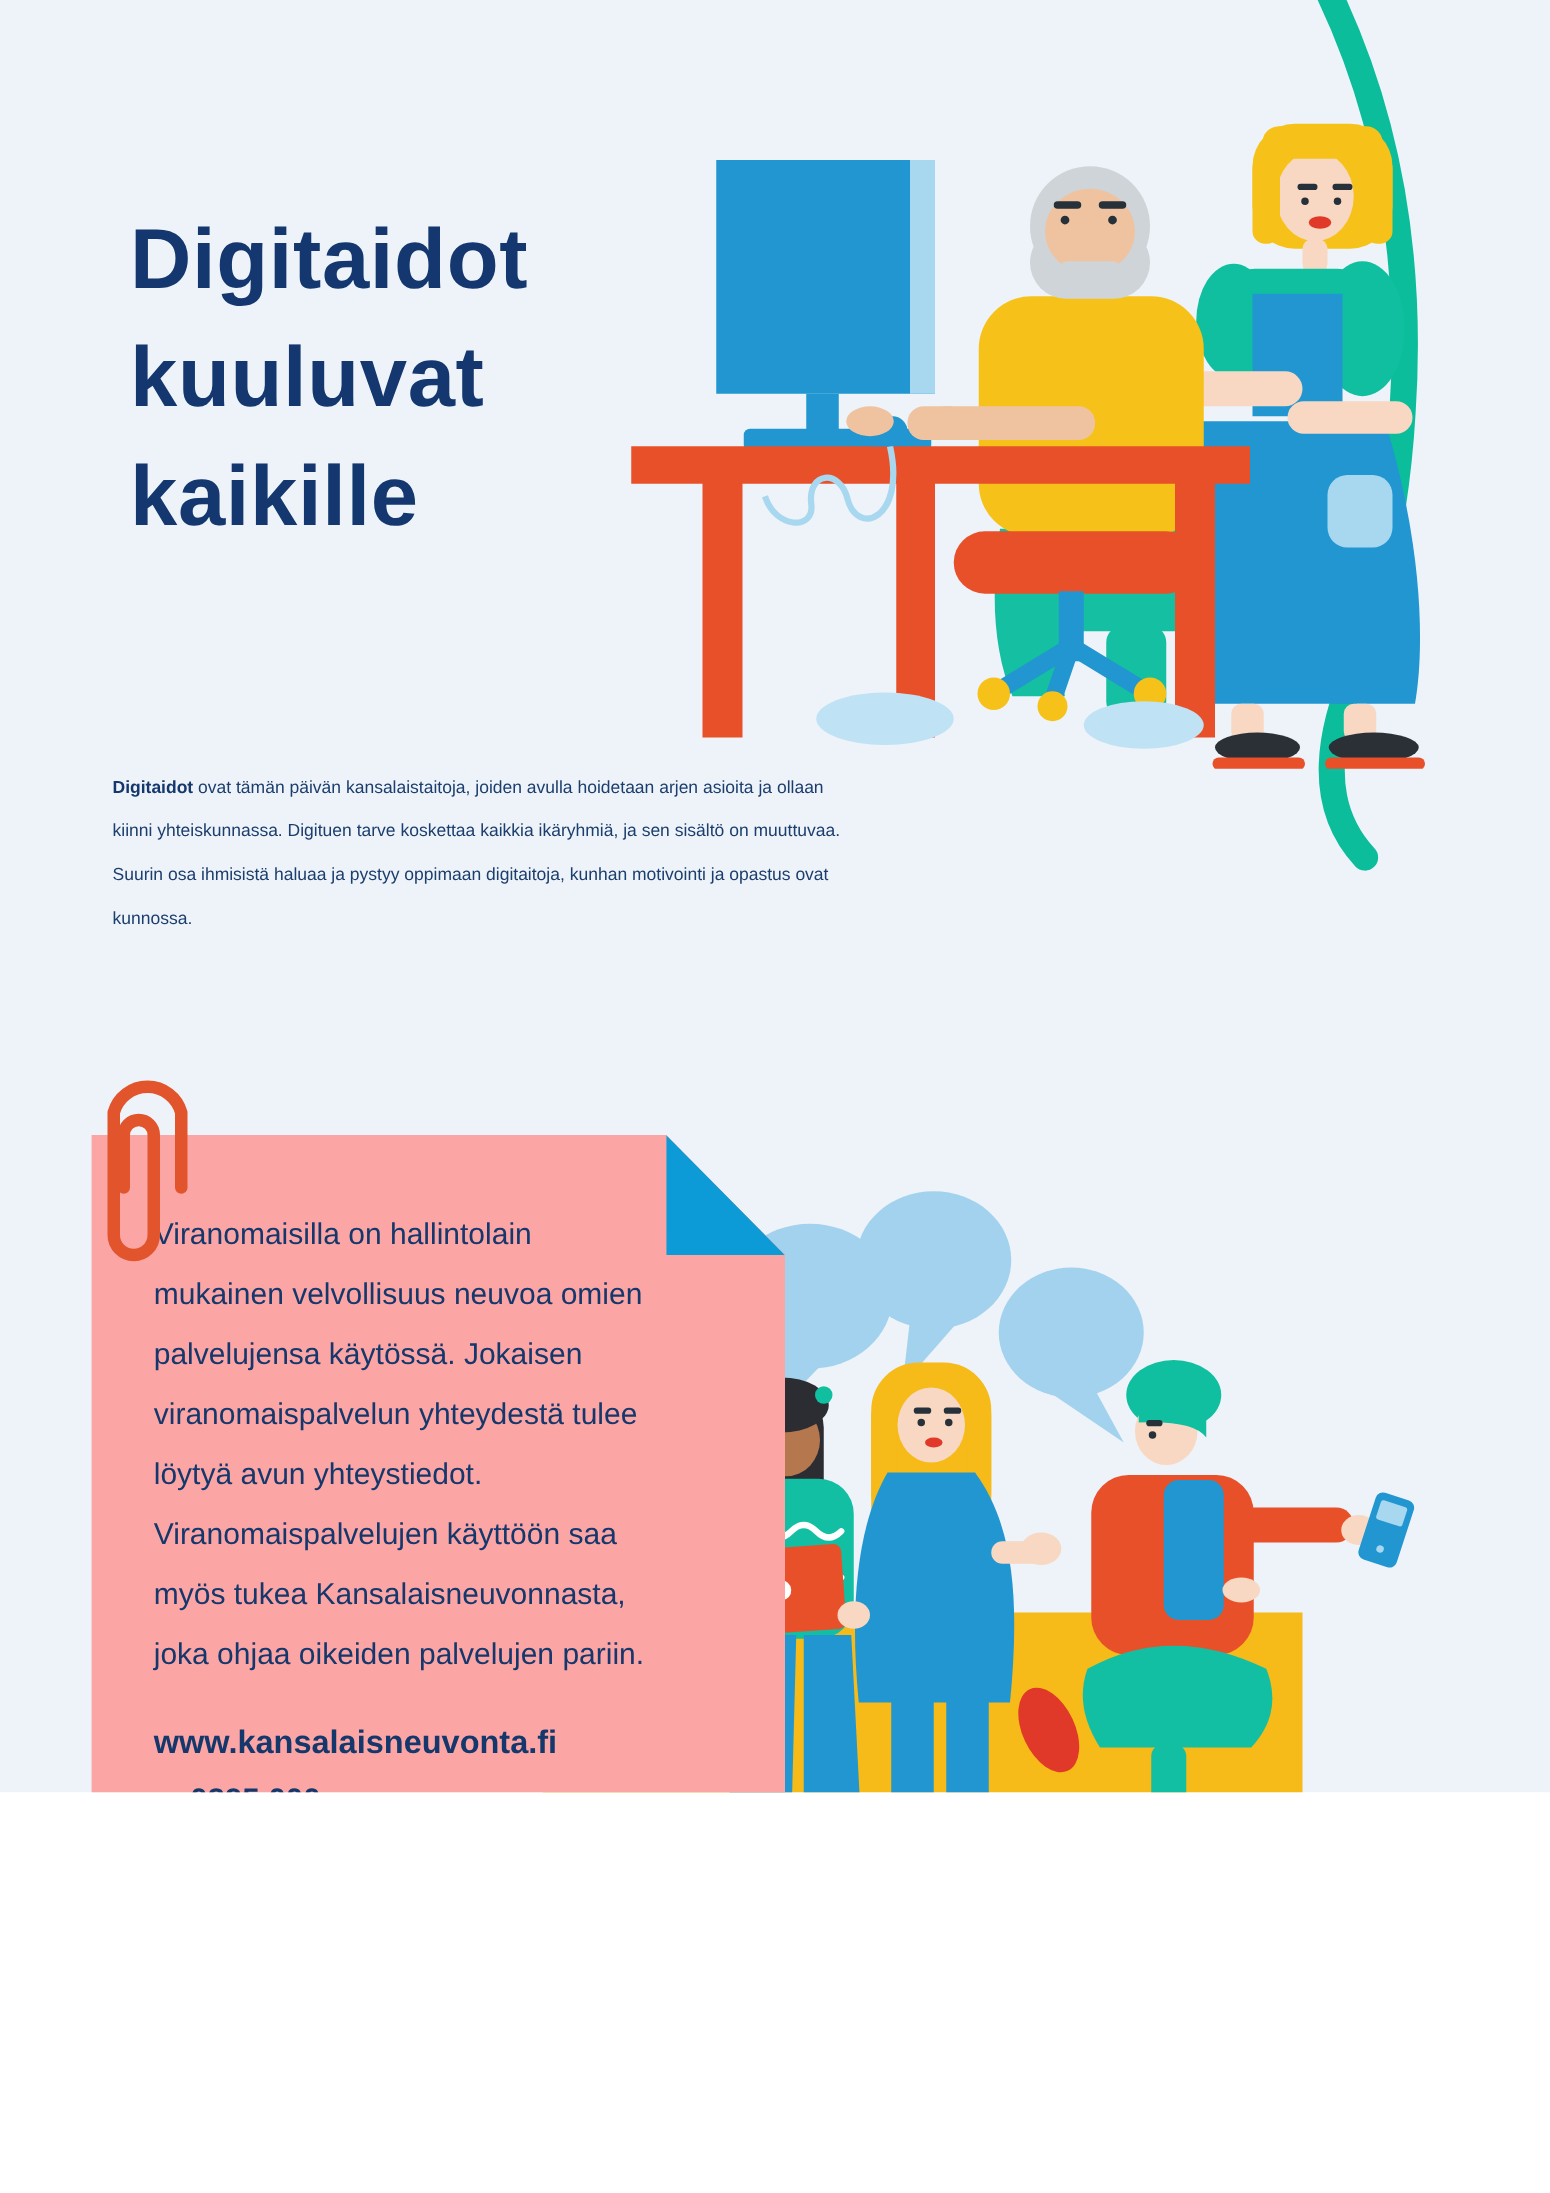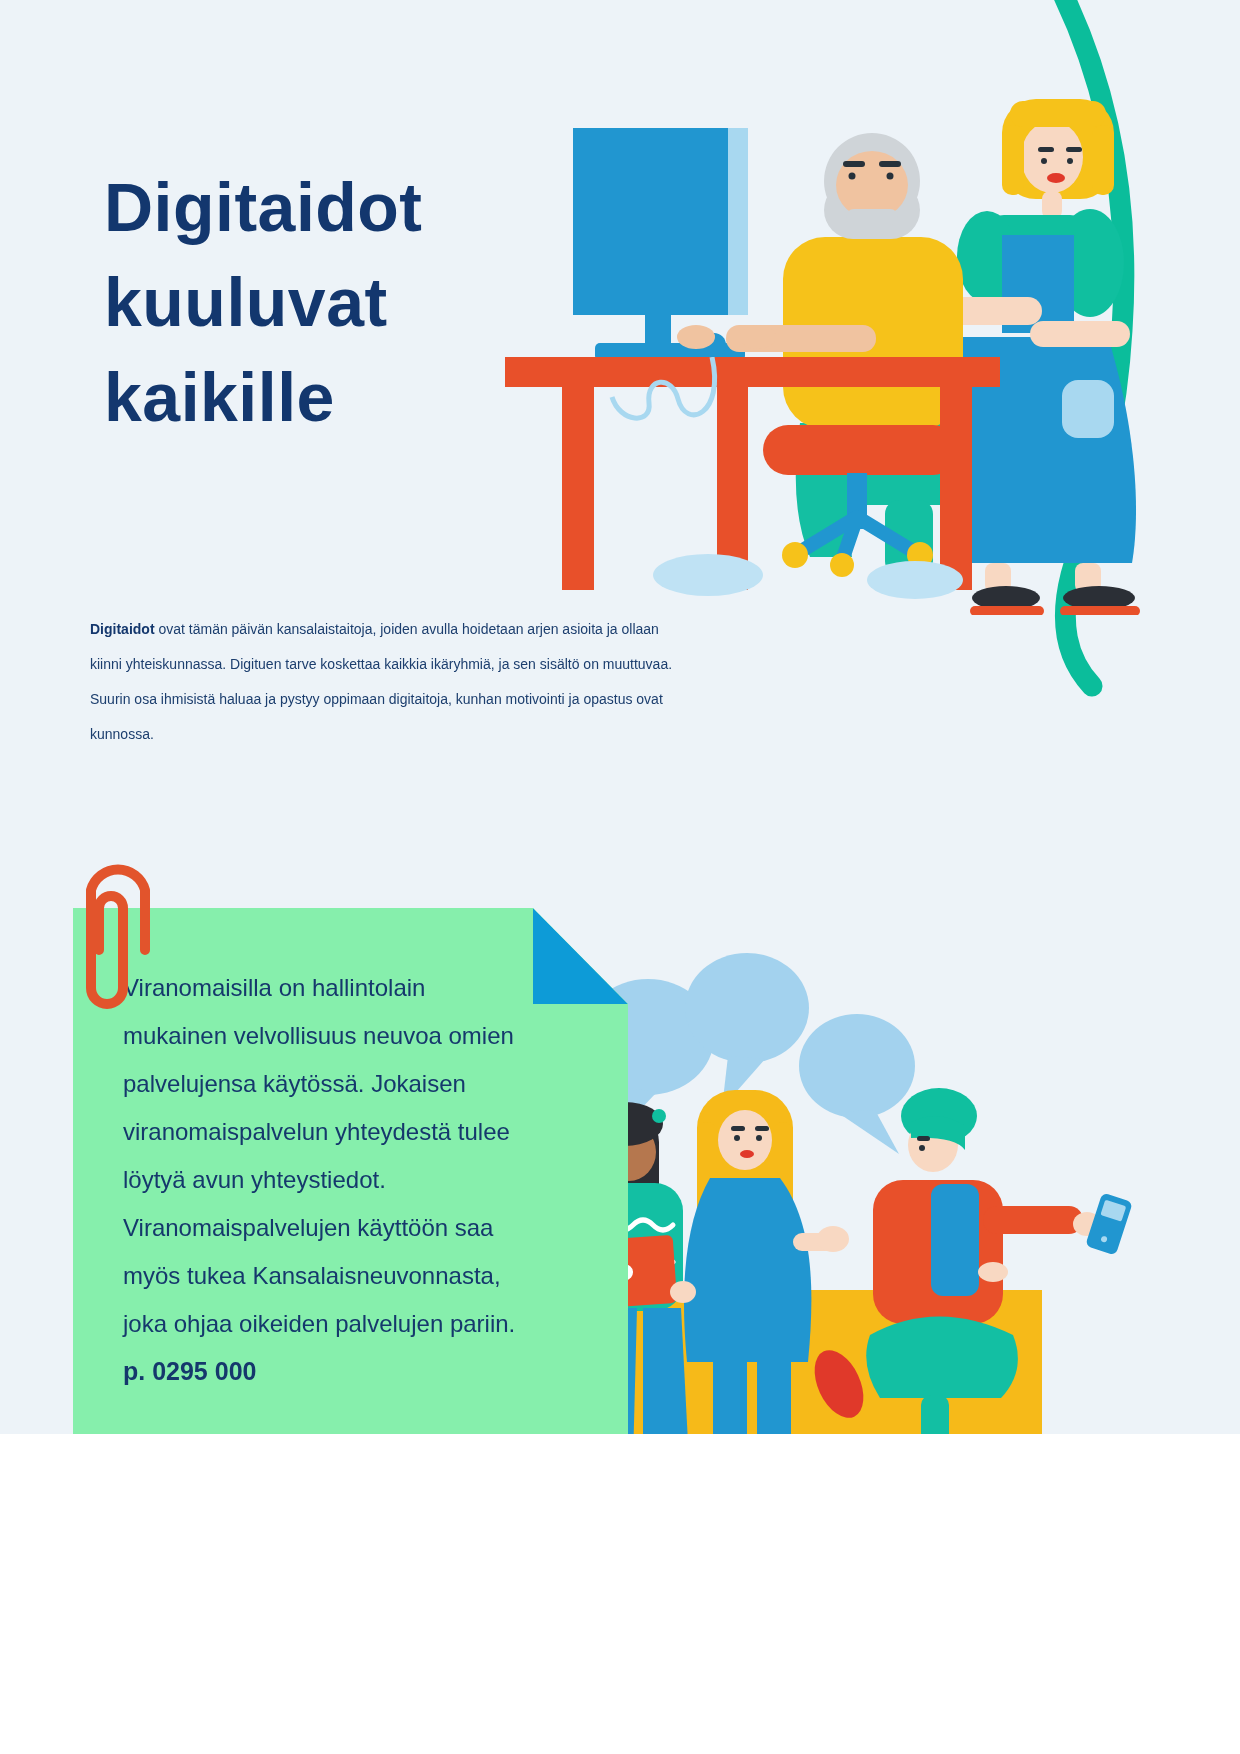--- a/index.html
+++ b/index.html
@@ -18,21 +18,21 @@
   }
   .illo-top{position:absolute;left:490px;top:85px;width:670px;height:530px;}
   .intro{
     position:absolute;left:90px;top:612px;margin:0;width:1080px;
     font-size:14px;line-height:35px;color:#1c3e6e;white-space:pre-line;
   }
   .intro strong{font-weight:700;color:#14376d;}
   .illo-bottom{position:absolute;left:425px;top:940px;width:815px;height:580px;}
   .note-card{
     position:absolute;left:73px;top:908px;width:555px;height:540px;
-    background:#86efac;
+    background:#fca5a5;
     clip-path:polygon(0 0,460px 0,100% 96px,100% 100%,0 100%);
     box-sizing:border-box;
     padding:56px 40px 4px 50px;
   }
   .fold{position:absolute;left:460px;top:0;width:95px;height:96px;}
   .card-body{
     margin:0;font-size:24px;line-height:48px;color:#15386c;white-space:pre-line;
   }
   .card-website{margin:22px 0 0 0;font-size:26px;line-height:47px;font-weight:800;color:#15386c;}
   .card-phone{margin:0;font-size:25px;line-height:47px;font-weight:800;color:#15386c;}
@@ -220,20 +220,21 @@
       <polygon points="0,0 95,96 0,96" fill="#0d9bd7"></polygon>
     </svg>
     <p class="card-body">Viranomaisilla on hallintolain
 mukainen velvollisuus neuvoa omien
 palvelujensa käytössä. Jokaisen
 viranomaispalvelun yhteydestä tulee
 löytyä avun yhteystiedot.
 Viranomaispalvelujen käyttöön saa
 myös tukea Kansalaisneuvonnasta,
 joka ohjaa oikeiden palvelujen pariin.</p>
+    <p class="card-website">www.kansalaisneuvonta.fi</p>
     <p class="card-phone">p. 0295 000</p>
   </div>
 
   <svg class="paperclip" viewBox="0 0 72 170">
     <path d="M 63 102 L 63 42 A 28 28 0 0 0 9 42 L 9 140 A 16 16 0 0 0 41 140 L 41 60 A 12 12 0 0 0 17 60 L 17 102" fill="none" stroke="#e2542c" stroke-width="10" stroke-linecap="round" stroke-linejoin="round"></path>
   </svg>
 
 </div>
 
 </body></html>

